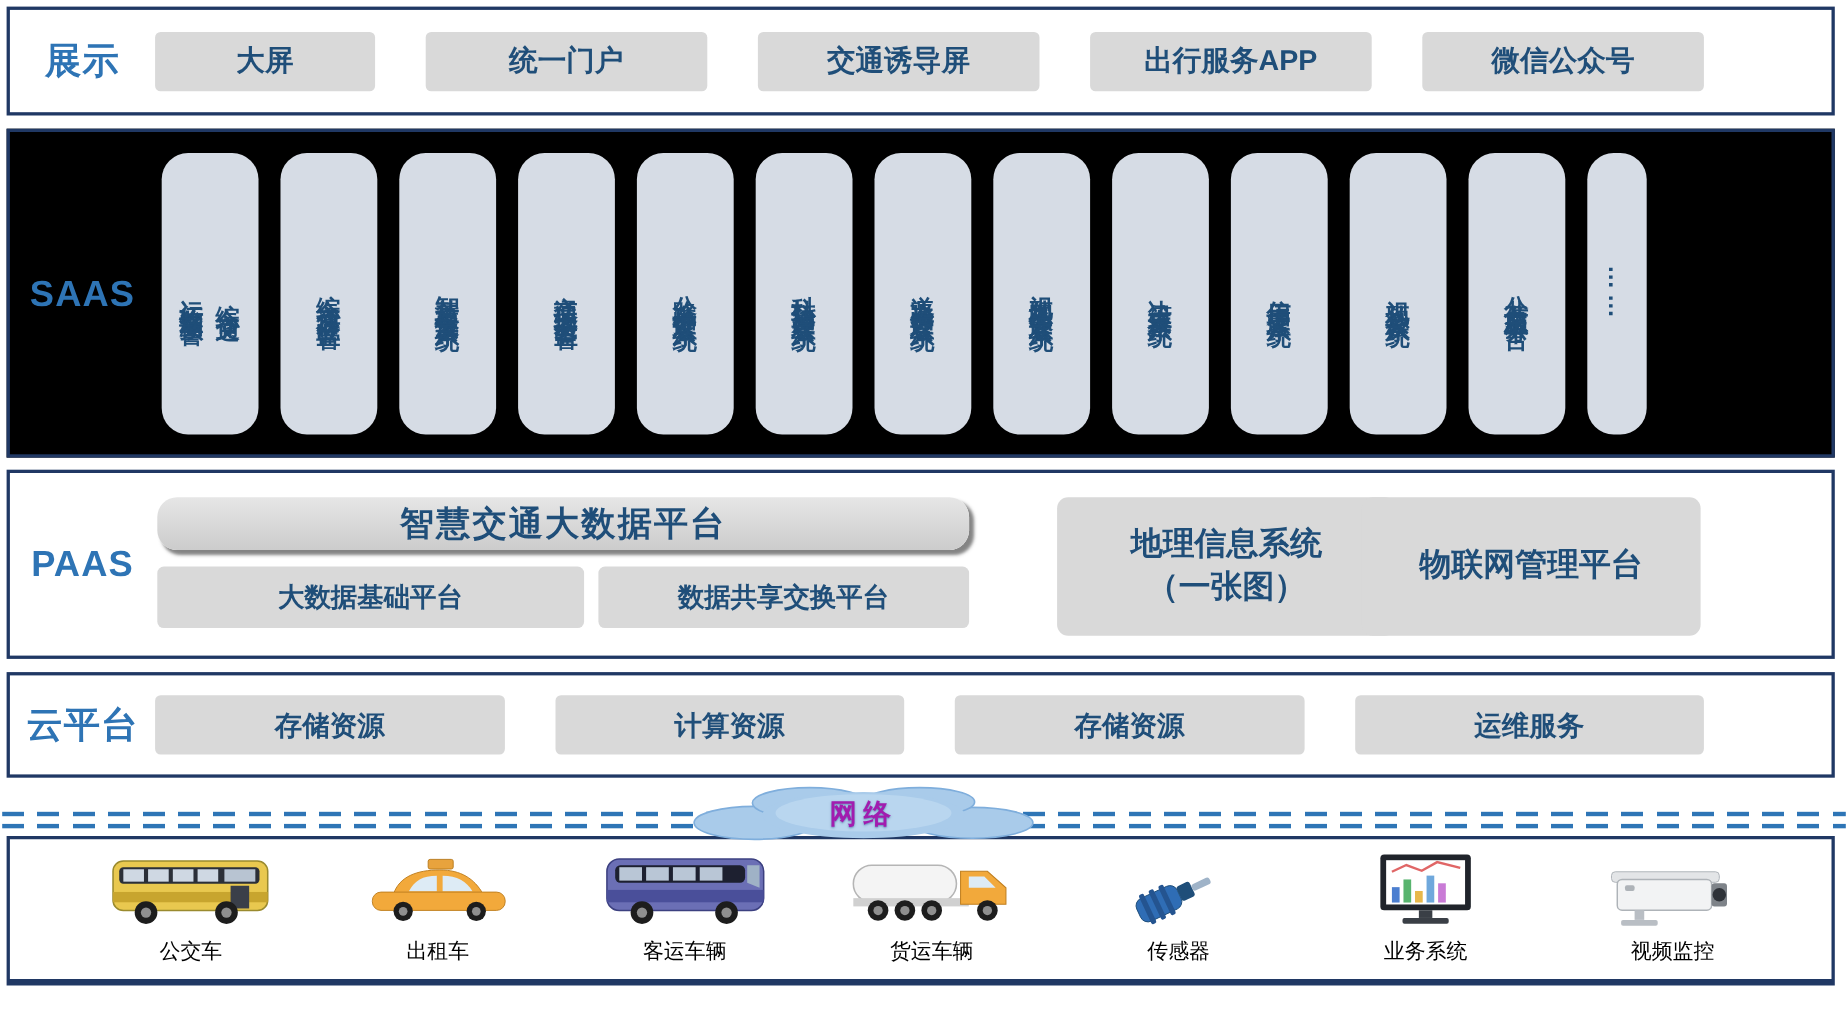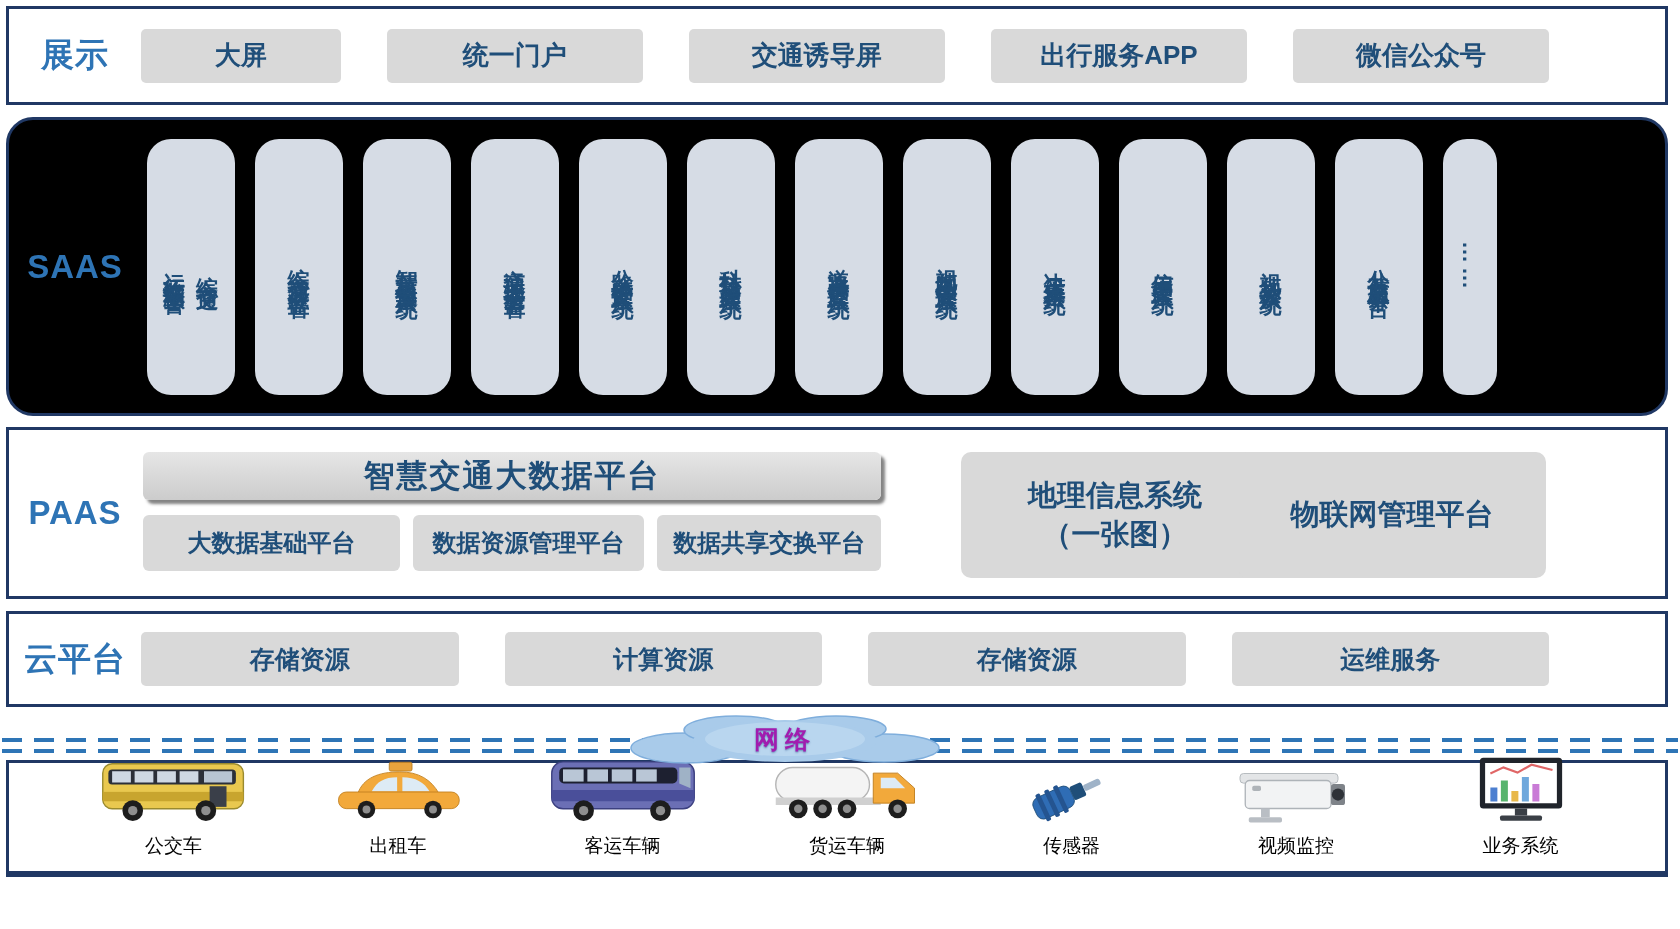--- a/index.html
+++ b/index.html
@@ -10,30 +10,30 @@
   .layer{position:absolute;border:3px solid #203864;background:#fff;box-sizing:border-box;}
   .layer-label{position:absolute;left:0;top:0;bottom:0;width:132px;display:flex;align-items:center;justify-content:center;color:#2E74B5;font-weight:bold;font-size:33px;letter-spacing:1px;}
 
   
   .layer-display{left:6px;top:6px;width:1662px;height:99px;}
   .row-items{position:absolute;left:132px;right:116px;top:0;bottom:0;display:flex;align-items:center;gap:46px;}
   .pill{background:#D9D9D9;border-radius:5px;height:54px;flex:1;display:flex;align-items:center;justify-content:center;font-weight:bold;font-size:26px;color:#1F4E79;}
   .pill.narrow-pill{flex:0.78;}
 
   
-  .layer-saas{left:6px;top:117px;width:1662px;height:299px;background:#000;border-radius:27px;}
+  .layer-saas{left:6px;top:117px;width:1662px;height:299px;background:#000;}
   .saas-cards{position:absolute;left:138px;top:0;bottom:0;display:flex;align-items:center;gap:20px;}
   .saas-card{width:88px;height:256px;background:#D6DCE5;border-radius:24px;display:flex;align-items:center;justify-content:center;}
   .saas-card.narrow{width:54px;}
   .vtext{writing-mode:vertical-rl;text-orientation:mixed;white-space:pre-line;font-weight:bold;font-size:22px;color:#1F4E79;letter-spacing:4px;line-height:1.5;text-align:center;max-height:244px;}
 
   
   .layer-paas{left:6px;top:427px;width:1662px;height:172px;}
   .paas-left{position:absolute;left:134px;top:22px;width:738px;}
-  .paas-bigbar{height:48px;background:linear-gradient(180deg,#E6E6E6,#CCCCCC);border-radius:6px;box-shadow:4px 4px 3px rgba(110,110,110,0.85);display:flex;align-items:center;justify-content:center;font-size:31px;font-weight:bold;color:#1F4E79;letter-spacing:2px;}
+  .paas-bigbar{height:48px;background:linear-gradient(180deg,#E6E6E6,#CCCCCC);border-radius:18px;box-shadow:4px 4px 3px rgba(110,110,110,0.85);display:flex;align-items:center;justify-content:center;font-size:31px;font-weight:bold;color:#1F4E79;letter-spacing:2px;}
   .paas-subrow{display:flex;gap:13px;margin-top:15px;}
   .paas-sub{height:56px;background:#D9D9D9;border-radius:6px;display:flex;align-items:center;justify-content:center;font-size:24px;font-weight:bold;color:#1F4E79;}
   .f255{flex:255;}.f230{flex:230;}.f222{flex:222;}
   .side-box{position:absolute;top:22px;width:308px;height:126px;background:#D9D9D9;border-radius:10px;display:flex;align-items:center;justify-content:center;text-align:center;font-size:29px;font-weight:bold;color:#1F4E79;white-space:pre-line;line-height:1.35;}
   .gis-box{left:952px;}
   .iot-box{left:1229px;}
 
   
   .layer-cloud{left:6px;top:611px;width:1662px;height:96px;}
   .cloud-items{gap:46px;}
@@ -41,21 +41,21 @@
 
   
   .net-line{position:absolute;left:2px;width:1676px;height:4px;background:repeating-linear-gradient(90deg,#2E75B6 0 20px,transparent 20px 32px);}
   #net-line-1{top:738px;}
   #net-line-2{top:749px;}
   .network-cloud{position:absolute;left:628px;top:712px;width:314px;height:54px;z-index:5;}
   .network-cloud svg{position:absolute;inset:0;width:100%;height:100%;}
   .network-cloud .net-label{position:absolute;inset:0;display:flex;align-items:center;justify-content:center;color:#a21caf;font-weight:bold;font-size:25px;letter-spacing:6px;text-shadow:0 1px 2px rgba(40,80,140,0.6);}
 
   
-  .layer-devices{left:6px;top:760px;width:1662px;height:117px;border-bottom-width:6px;padding-left:20px;}
+  .layer-devices{left:6px;top:760px;width:1662px;height:136px;border-bottom-width:6px;padding-left:20px;}
   .devices-row{display:flex;justify-content:space-evenly;align-items:flex-end;height:100%;padding:12px 20px 12px;box-sizing:border-box;}
   .device{display:flex;flex-direction:column;align-items:center;gap:3px;width:200px;}
   .device svg{display:block;}
   .device-label{font-size:19px;color:#000;}
 </style>
 </head>
 <body>
 
 <div id="app">
 
@@ -115,21 +115,20 @@
         </div>
     </div>
   </div>
 
   <div class="layer layer-paas">
     <div class="layer-label">PAAS</div>
     <div class="paas-left">
       <div class="paas-bigbar">智慧交通大数据平台</div>
       <div class="paas-subrow">
         <div class="paas-sub f255">大数据基础平台</div>
-        <div class="paas-sub f230">数据资源管理平台</div>
         <div class="paas-sub f222">数据共享交换平台</div>
       </div>
     </div>
     <div class="side-box gis-box">地理信息系统
 （一张图）</div>
     <div class="side-box iot-box">物联网管理平台</div>
   </div>
 
   <div class="layer layer-cloud">
     <div class="layer-label">云平台</div>
@@ -237,43 +236,43 @@
             <rect x="62" y="24" width="6" height="36" rx="2" fill="#245490"></rect>
             <rect x="80" y="33" width="16" height="18" rx="3" fill="#1F4E79"></rect>
             <rect x="96" y="38" width="22" height="8" rx="3" fill="#9FB3C8"></rect>
           </g>
         </svg>
         <span class="device-label">传感器</span>
       </div>
 
       <div class="device">
         <svg width="140" height="78" viewBox="0 0 160 84">
-          <rect x="16" y="22" width="112" height="11" rx="4" fill="#E3E5E7" stroke="#AEB3B8"></rect>
-          <rect x="22" y="30" width="98" height="32" rx="5" fill="#F2F3F4" stroke="#AEB3B8" stroke-width="1.5"></rect>
-          <rect x="120" y="34" width="16" height="24" rx="3" fill="#7E8389"></rect>
-          <circle cx="128" cy="46" r="7" fill="#2E3238"></circle>
-          <rect x="30" y="36" width="10" height="6" rx="2" fill="#AEB3B8"></rect>
-          <rect x="40" y="62" width="10" height="10" fill="#B9BEC4"></rect>
-          <rect x="26" y="72" width="38" height="6" rx="2" fill="#B9BEC4"></rect>
-        </svg>
-        <span class="device-label">视频监控</span>
-      </div>
-
-      <div class="device">
-        <svg width="140" height="78" viewBox="0 0 160 84">
           <rect x="33" y="4" width="94" height="58" rx="4" fill="#20242B"></rect>
           <rect x="39" y="10" width="82" height="46" fill="#FFFFFF"></rect>
           <rect x="45" y="38" width="8" height="16" fill="#4C7FD0"></rect>
           <rect x="57" y="30" width="8" height="24" fill="#58B46E"></rect>
           <rect x="69" y="42" width="8" height="12" fill="#E8B84B"></rect>
           <rect x="81" y="26" width="8" height="28" fill="#6FA8DC"></rect>
           <rect x="93" y="34" width="8" height="20" fill="#C97BD6"></rect>
           <polyline points="45,22 60,15 76,21 92,12 116,18" stroke="#E06666" fill="none" stroke-width="2.5"></polyline>
           <rect x="73" y="62" width="14" height="8" fill="#3A3F46"></rect>
           <rect x="56" y="70" width="48" height="6" rx="2" fill="#3A3F46"></rect>
         </svg>
         <span class="device-label">业务系统</span>
       </div>
 
+      <div class="device">
+        <svg width="140" height="78" viewBox="0 0 160 84">
+          <rect x="16" y="22" width="112" height="11" rx="4" fill="#E3E5E7" stroke="#AEB3B8"></rect>
+          <rect x="22" y="30" width="98" height="32" rx="5" fill="#F2F3F4" stroke="#AEB3B8" stroke-width="1.5"></rect>
+          <rect x="120" y="34" width="16" height="24" rx="3" fill="#7E8389"></rect>
+          <circle cx="128" cy="46" r="7" fill="#2E3238"></circle>
+          <rect x="30" y="36" width="10" height="6" rx="2" fill="#AEB3B8"></rect>
+          <rect x="40" y="62" width="10" height="10" fill="#B9BEC4"></rect>
+          <rect x="26" y="72" width="38" height="6" rx="2" fill="#B9BEC4"></rect>
+        </svg>
+        <span class="device-label">视频监控</span>
+      </div>
+
     </div>
   </div>
 
 </div>
 
 </body></html>

